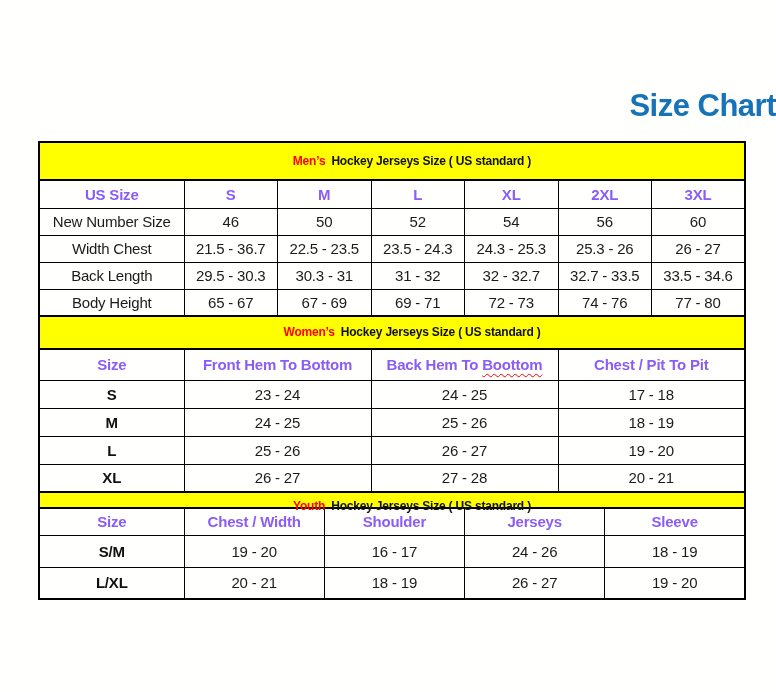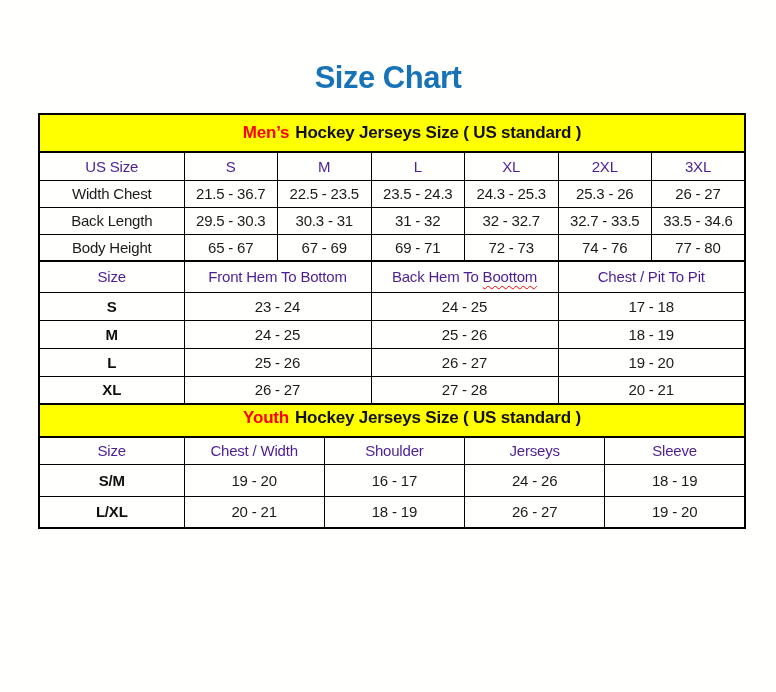--- a/index.html
+++ b/index.html
@@ -9,68 +9,68 @@
   body {
     width: 776px;
     height: 692px;
     background: #fffffe;
     font-family: "Liberation Sans", sans-serif;
     color: #1b1b1b;
     overflow: hidden;
   }
   .page-title {
     margin: 0;
-    padding-top: 60px;
-    text-align: center;
+    padding-top: 88px;
+    text-align: right;
     font-size: 31px;
     font-weight: bold;
     letter-spacing: -0.5px;
     color: var(--title-blue, #1673b8);
   }
   .chart {
     width: 708px;
     margin: 17px 0 0 38px;
   }
   .banner {
     box-sizing: border-box;
     border: 2px solid #000;
     background: var(--banner-yellow, #ffff00);
     text-align: center;
     font-weight: bold;
-    font-size: 17px;
+    font-size: 12px;
     letter-spacing: -0.2px;
     color: #111;
     padding-left: 40px;
   }
   .banner .hl {
     color: var(--highlight-red, #ff0000);
     margin-right: 6px;
   }
   .banner-mens   { height: 40px; line-height: 36px; }
   .banner-womens { height: 35px; line-height: 31px; margin-top: -2px; }
-  .banner-youth  { height: 35px; line-height: 26px; margin-top: -2px; }
+  .banner-youth  { height: 18px; line-height: 26px; margin-top: -2px; }
   table.size-table {
     border-collapse: collapse;
     table-layout: fixed;
     width: 708px;
     margin-top: -2px;
     border: 2px solid #000;
   }
   col.label-col { width: 145px; }
   .size-table th, .size-table td {
     border: 1.5px solid #000;
     padding: 0 2px;
     text-align: center;
     vertical-align: middle;
     font-size: 15px;
     letter-spacing: -0.2px;
     white-space: nowrap;
     overflow: hidden;
   }
-  .size-table th { font-weight: normal; color: #4c1d95; }
+  .size-table th { font-weight: bold; color: #8b5cf6; }
   .size-table td { font-weight: normal; color: #1b1b1b; }
   .t-mens   tr            { height: 27px; }
   .t-mens   tr.head-row   { height: 28px; }
   .t-womens tr            { height: 28px; }
   .t-womens tr.head-row   { height: 31px; }
   .t-youth  tr            { height: 32px; }
   .t-youth  tr.head-row   { height: 27px; }
   .t-womens td:first-child,
   .t-youth  td:first-child { font-weight: bold; color: #101010; }
   .spellcheck {
@@ -104,20 +104,29 @@
         <tr class="head-row">
           <th>US Size</th>
           <th>S</th>
           <th>M</th>
           <th>L</th>
           <th>XL</th>
           <th>2XL</th>
           <th>3XL</th>
         </tr>
         <tr class="data-row">
+          <td>New Number Size</td>
+          <td>46</td>
+          <td>50</td>
+          <td>52</td>
+          <td>54</td>
+          <td>56</td>
+          <td>60</td>
+        </tr>
+        <tr class="data-row">
           <td>Width Chest</td>
           <td>21.5 - 36.7</td>
           <td>22.5 - 23.5</td>
           <td>23.5 - 24.3</td>
           <td>24.3 - 25.3</td>
           <td>25.3 - 26</td>
           <td>26 - 27</td>
         </tr>
         <tr class="data-row">
           <td>Back Length</td>
@@ -133,20 +142,23 @@
           <td>65 - 67</td>
           <td>67 - 69</td>
           <td>69 - 71</td>
           <td>72 - 73</td>
           <td>74 - 76</td>
           <td>77 - 80</td>
         </tr>
       </tbody>
     </table>
 
+  <div class="banner banner-womens">
+    <span class="hl">Women’s</span><span>Hockey Jerseys Size ( US standard )</span>
+  </div>
   <table class="size-table t-womens">
     <colgroup>
       <col class="label-col">
         <col>
         <col>
         <col>
     </colgroup>
   <tbody>
         <tr class="head-row">
           <th>Size</th>

